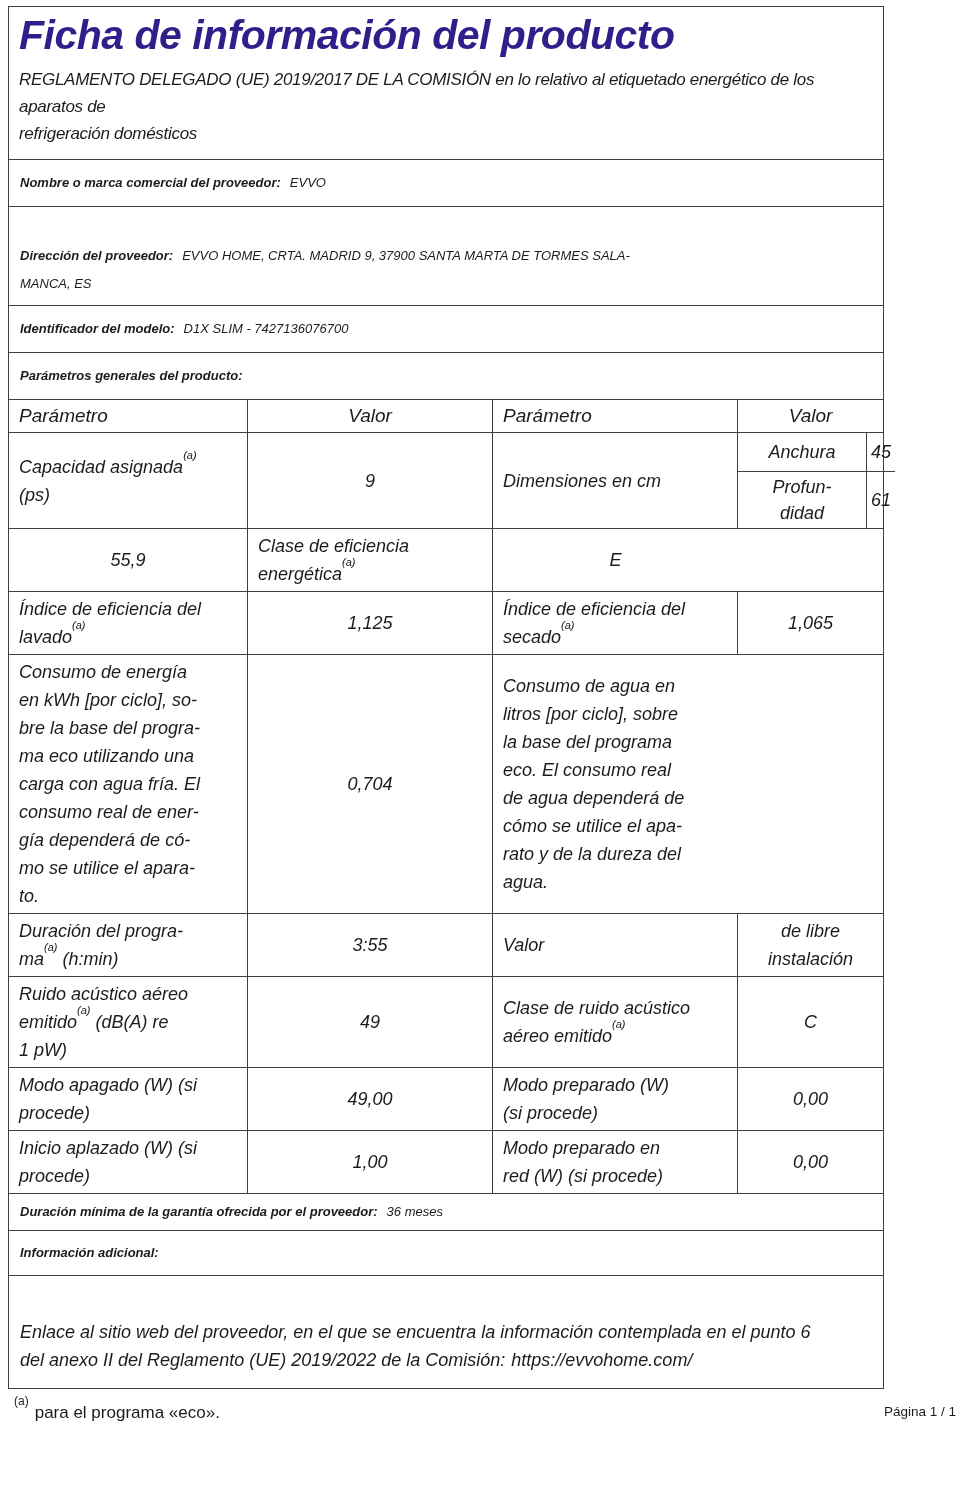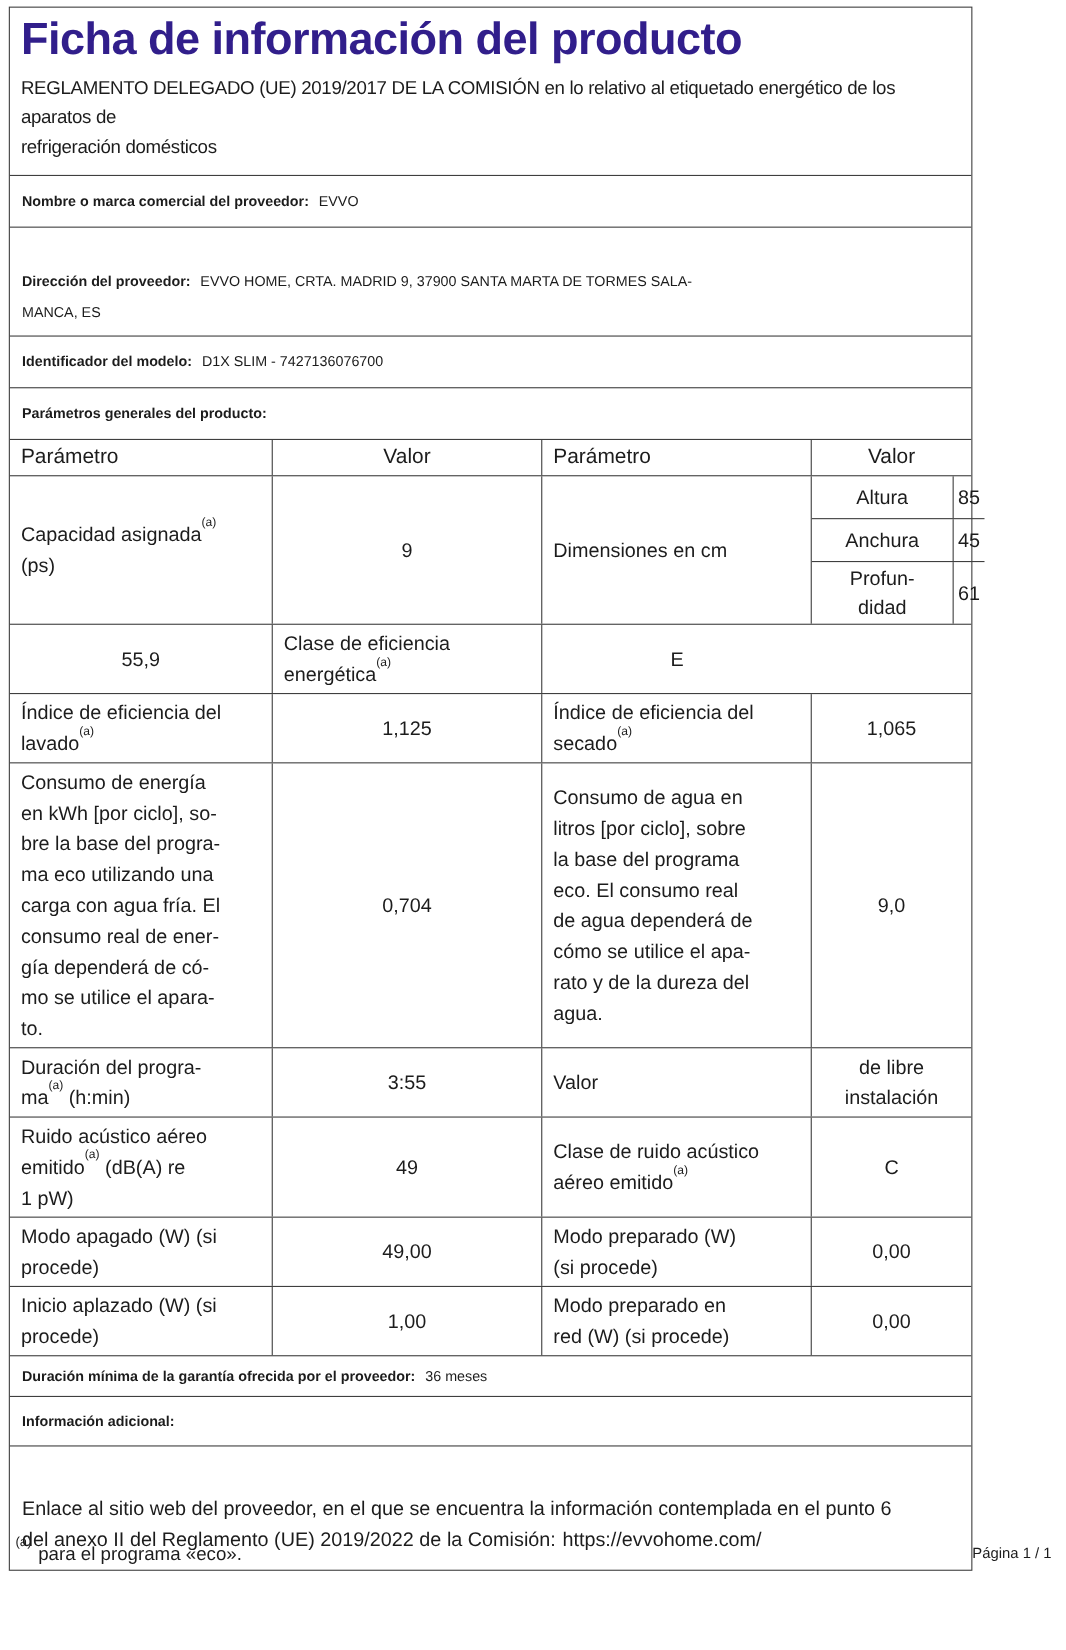--- a/index.html
+++ b/index.html
@@ -13,20 +13,21 @@
     overflow: hidden;
   }
   :root { --bc:#3f3f3f; --title:#311e8b; --text:#1c1c1c; }
 
   .sheet {
     position: absolute;
     left: 8px; top: 6px;
     width: 876px;
     border: 1px solid var(--bc);
     background: #fff;
+    font-style: italic;
   }
   .sheet > div, .sheet > header { border-bottom: 1px solid var(--bc); }
   .sheet > *:last-child { border-bottom: none; }
 
   .title-block { padding: 4px 10px 12px 10px; }
   .title-block h1 {
     font-size: 41px;
     font-weight: bold;
     color: var(--title);
     letter-spacing: -0.5px;
@@ -129,24 +130,20 @@
       <div class="pcell">
         <div class="txt"><span>Capacidad asignada</span><sup>(a)</sup><span>
 (ps)</span></div>
       </div>
       <div class="vcell">9</div>
       <div class="pcell">
         <div class="txt"><span>Dimensiones en cm</span></div>
       </div>
       <div class="dimcell">
         <div class="dimrow">
-          <div class="dimk">Altura</div>
-          <div class="dimv">85</div>
-        </div>
-        <div class="dimrow">
           <div class="dimk">Anchura</div>
           <div class="dimv">45</div>
         </div>
         <div class="dimrow">
           <div class="dimk">Profun-
 didad</div>
           <div class="dimv">61</div>
         </div>
       </div>
     </div>
@@ -189,21 +186,20 @@
       <div class="pcell">
         <div class="txt"><span>Consumo de agua en
 litros [por ciclo], sobre
 la base del programa
 eco. El consumo real
 de agua dependerá de
 cómo se utilice el apa-
 rato y de la dureza del
 agua.</span></div>
       </div>
-      <div class="vcell">9,0</div>
     </div>
 
     <div class="trow">
       <div class="pcell">
         <div class="txt"><span>Duración del progra-
 ma</span><sup>(a)</sup><span> (h:min)</span></div>
       </div>
       <div class="vcell">3:55</div>
       <div class="pcell">
         <div class="txt"><span>Valor</span></div>

